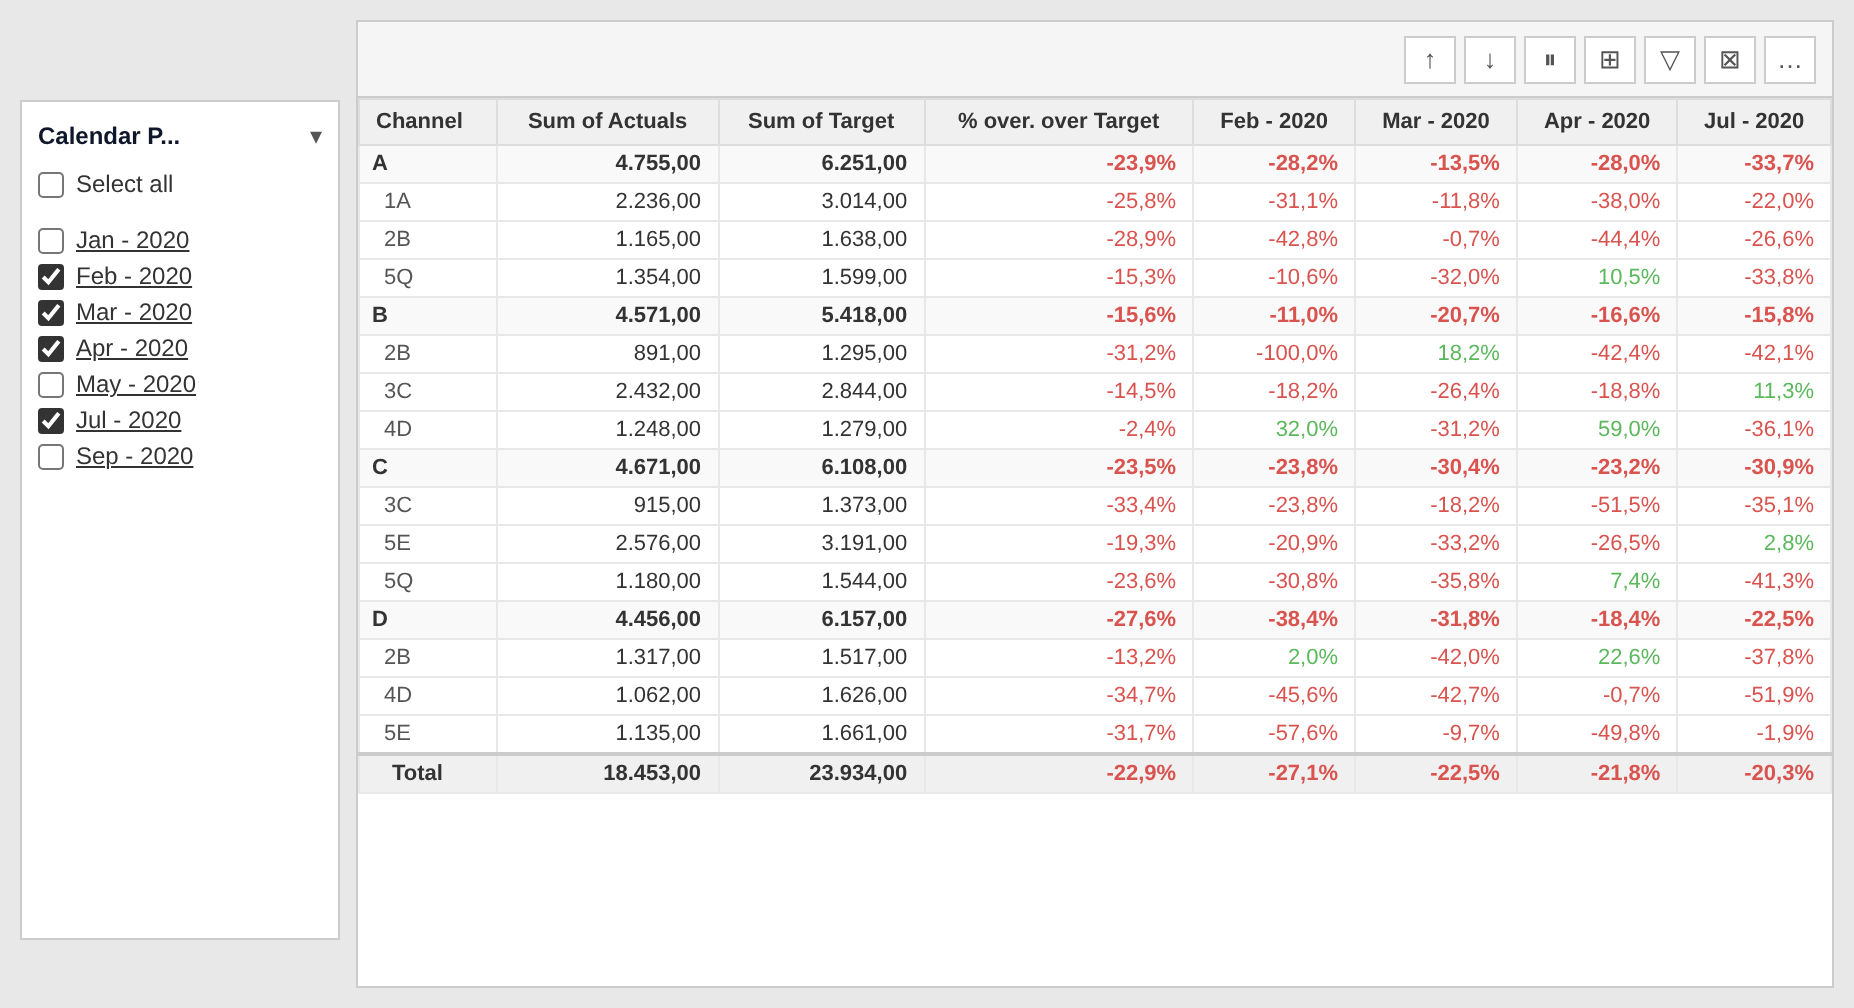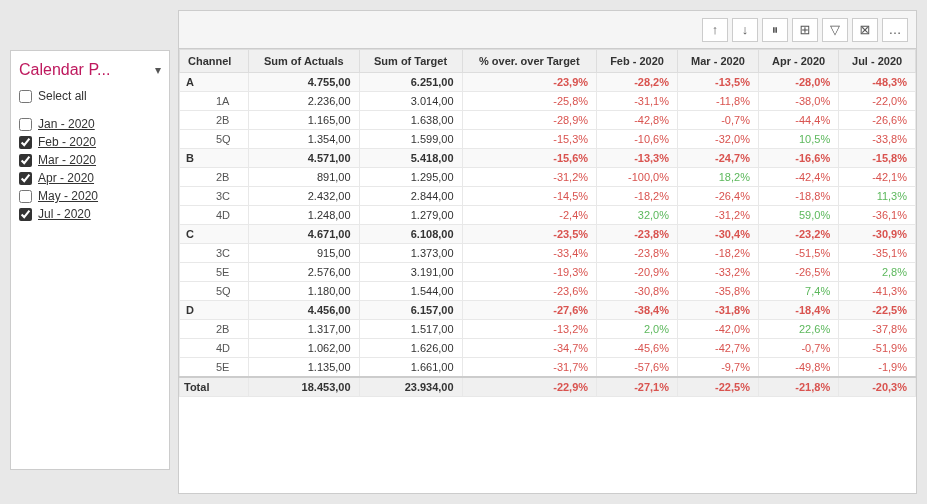--- a/index.html
+++ b/index.html
@@ -36,23 +36,23 @@
     }
 
     .sidebar-header {
       display: flex;
       align-items: center;
       justify-content: space-between;
       margin-bottom: 8px;
     }
 
     .sidebar-header-title {
-      font-weight: normal;
-      font-size: 16px;
-      color: #be185d;
+      font-weight: bold;
+      font-size: 12px;
+      color: #0f172a;
     }
 
     .sidebar-header-arrow {
       cursor: pointer;
       color: #555;
       font-size: 12px;
     }
 
     .sidebar-item {
       display: flex;
@@ -161,36 +161,36 @@
       padding: 3px 8px;
       font-size: 11px;
       text-align: right;
       white-space: nowrap;
       color: #333;
     }
 
     tbody tr td:first-child {
       text-align: left;
       font-weight: normal;
-      padding-left: 4px;
+      padding-left: 16px;
     }
 
     
     tbody tr.group-row td {
       font-weight: bold;
       background: #f9f9f9;
     }
 
     tbody tr.group-row td:first-child {
       padding-left: 6px;
     }
 
     
     tbody tr.sub-row td:first-child {
-      padding-left: 36px;
+      padding-left: 12px;
       color: #555;
     }
 
     
     tbody tr.total-row td {
       font-weight: bold;
       background: #f0f0f0;
       border-top: 2px solid #ccc;
     }
 
@@ -232,20 +232,24 @@
           <input type="checkbox" id="cb-3" checked="" style="">
           <label for="cb-3">Apr - 2020</label>
         </div>
         <div class="sidebar-item">
           <input type="checkbox" id="cb-4" style="">
           <label for="cb-4">May - 2020</label>
         </div>
         <div class="sidebar-item">
           <input type="checkbox" id="cb-6" checked="" style="">
           <label for="cb-6">Jul - 2020</label>
+        </div>
+        <div class="sidebar-item">
+          <input type="checkbox" id="cb-8" style="">
+          <label for="cb-8">Sep - 2020</label>
         </div>
       </div>
   </div>
 
   <div class="main-area">
 
     <div class="toolbar">
       <button class="toolbar-btn">↑</button>
       <button class="toolbar-btn">↓</button>
       <button class="toolbar-btn">⏸</button>
@@ -271,21 +275,21 @@
           </thead>
         <tbody id="table-body">
         <tr class="group-row">
               <td>A</td>
               <td>4.755,00</td>
               <td>6.251,00</td>
               <td class="red">-23,9%</td>
               <td class="red">-28,2%</td>
               <td class="red">-13,5%</td>
               <td class="red">-28,0%</td>
-              <td class="red">-48,3%</td>
+              <td class="red">-33,7%</td>
             </tr>
             <tr class="sub-row">
               <td>1A</td>
               <td>2.236,00</td>
               <td>3.014,00</td>
               <td class="red">-25,8%</td>
               <td class="red">-31,1%</td>
               <td class="red">-11,8%</td>
               <td class="red">-38,0%</td>
               <td class="red">-22,0%</td>
@@ -308,22 +312,22 @@
               <td class="red">-10,6%</td>
               <td class="red">-32,0%</td>
               <td class="green">10,5%</td>
               <td class="red">-33,8%</td>
             </tr>
             <tr class="group-row">
               <td>B</td>
               <td>4.571,00</td>
               <td>5.418,00</td>
               <td class="red">-15,6%</td>
-              <td class="red">-13,3%</td>
-              <td class="red">-24,7%</td>
+              <td class="red">-11,0%</td>
+              <td class="red">-20,7%</td>
               <td class="red">-16,6%</td>
               <td class="red">-15,8%</td>
             </tr>
             <tr class="sub-row">
               <td>2B</td>
               <td>891,00</td>
               <td>1.295,00</td>
               <td class="red">-31,2%</td>
               <td class="red">-100,0%</td>
               <td class="green">18,2%</td>

